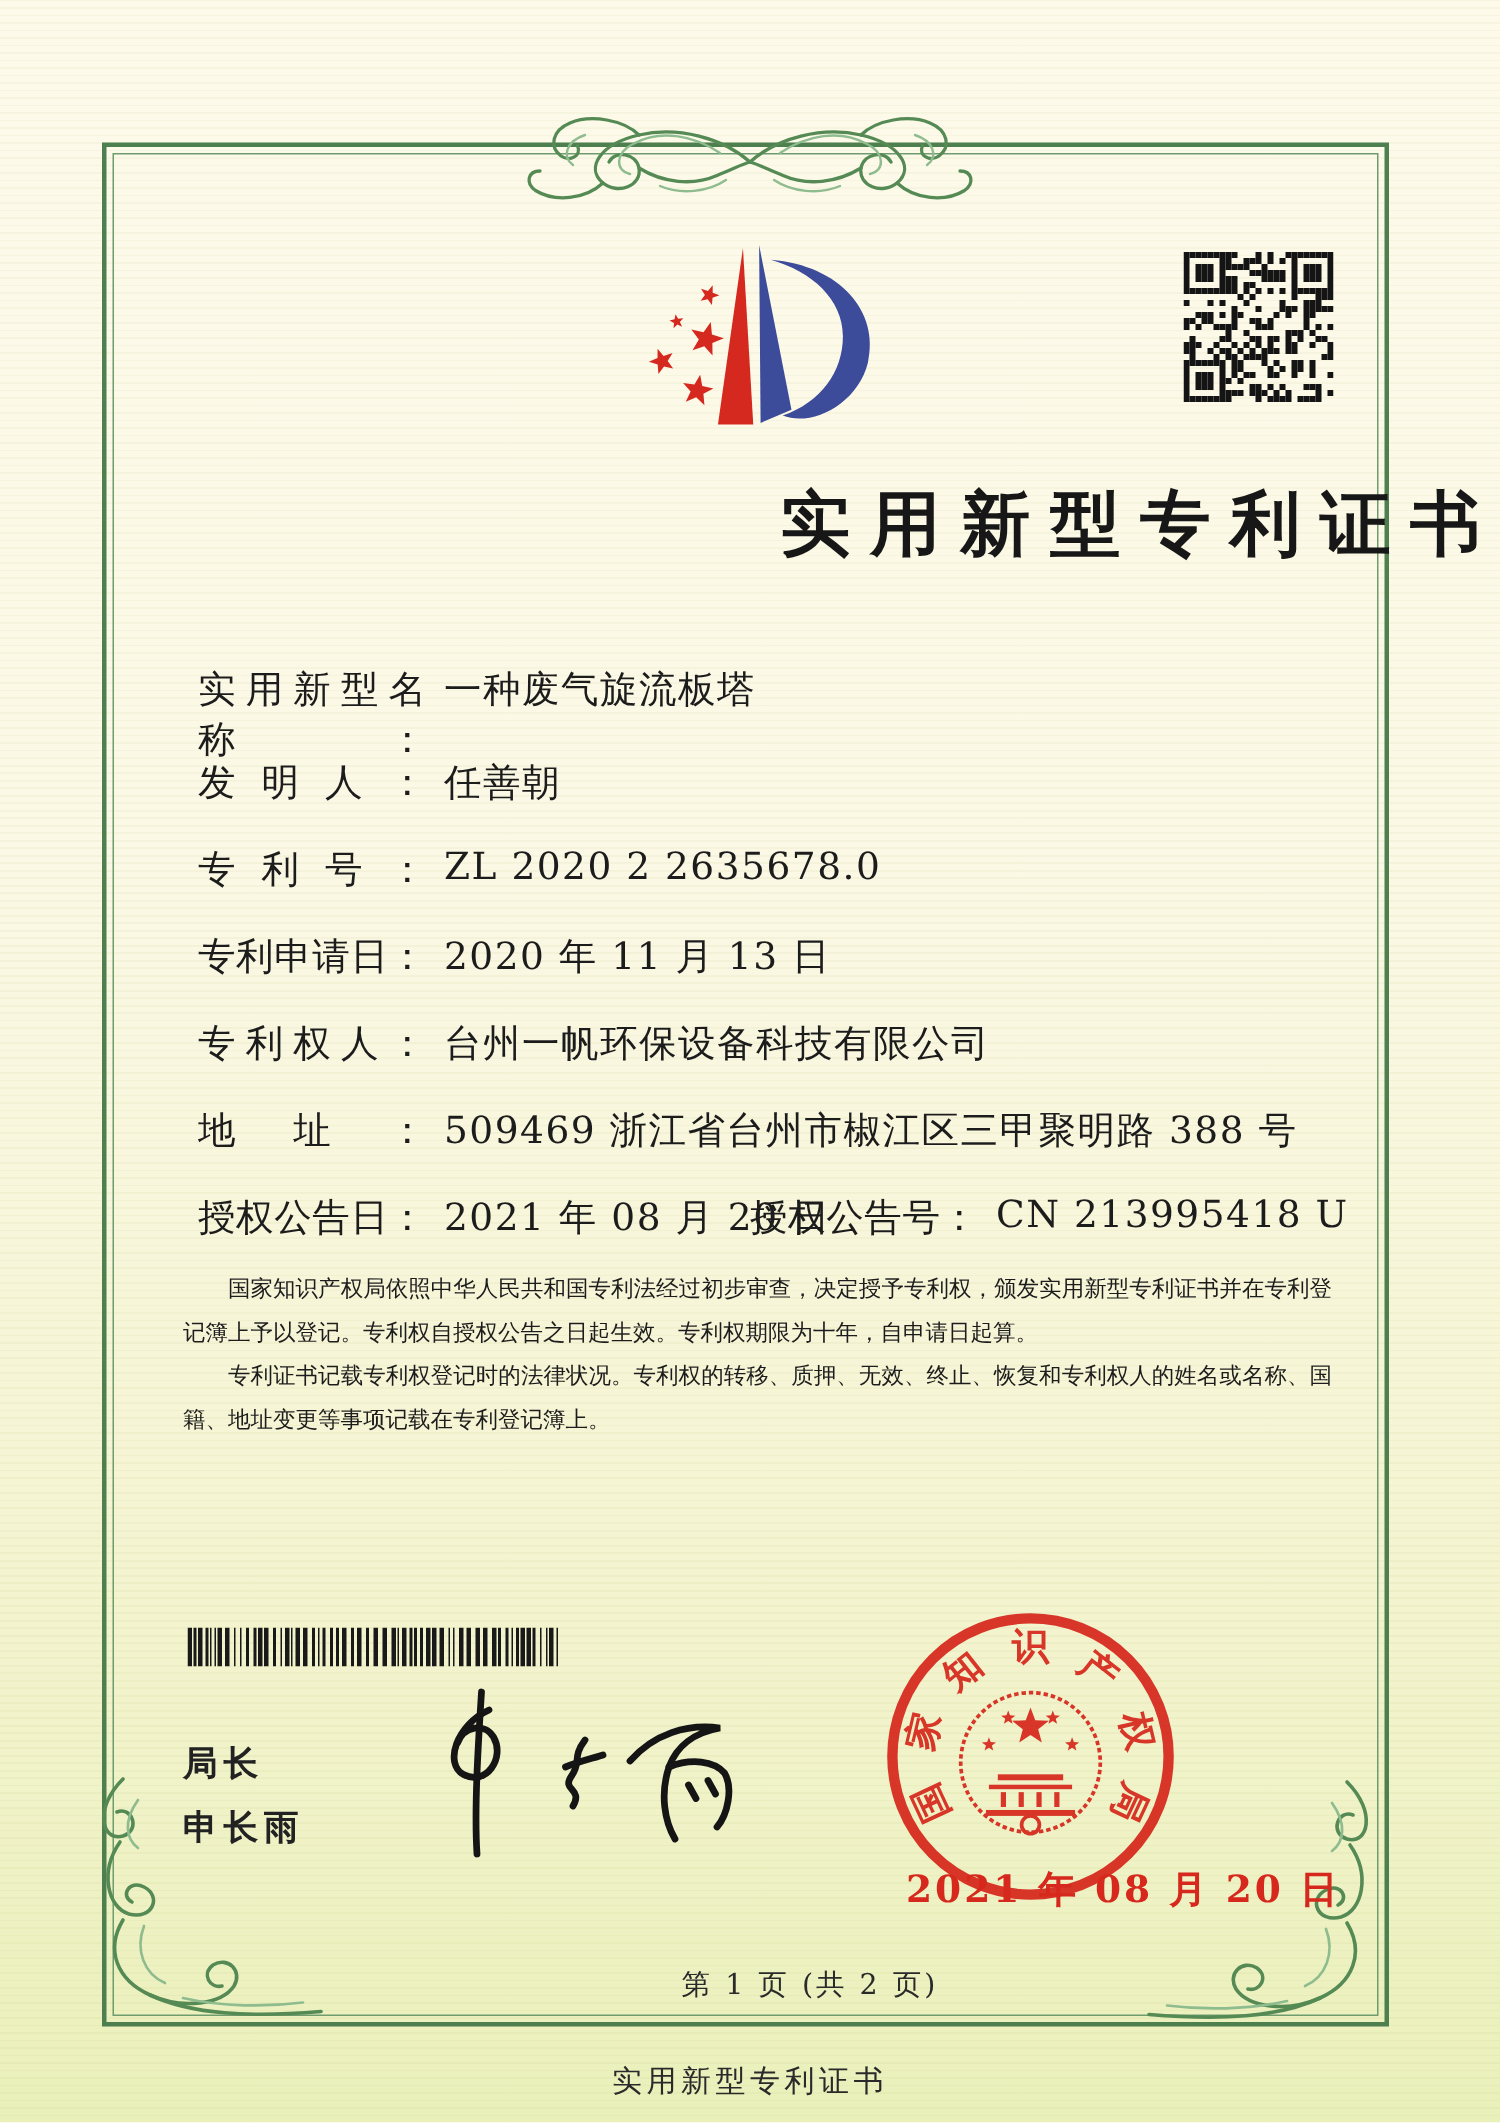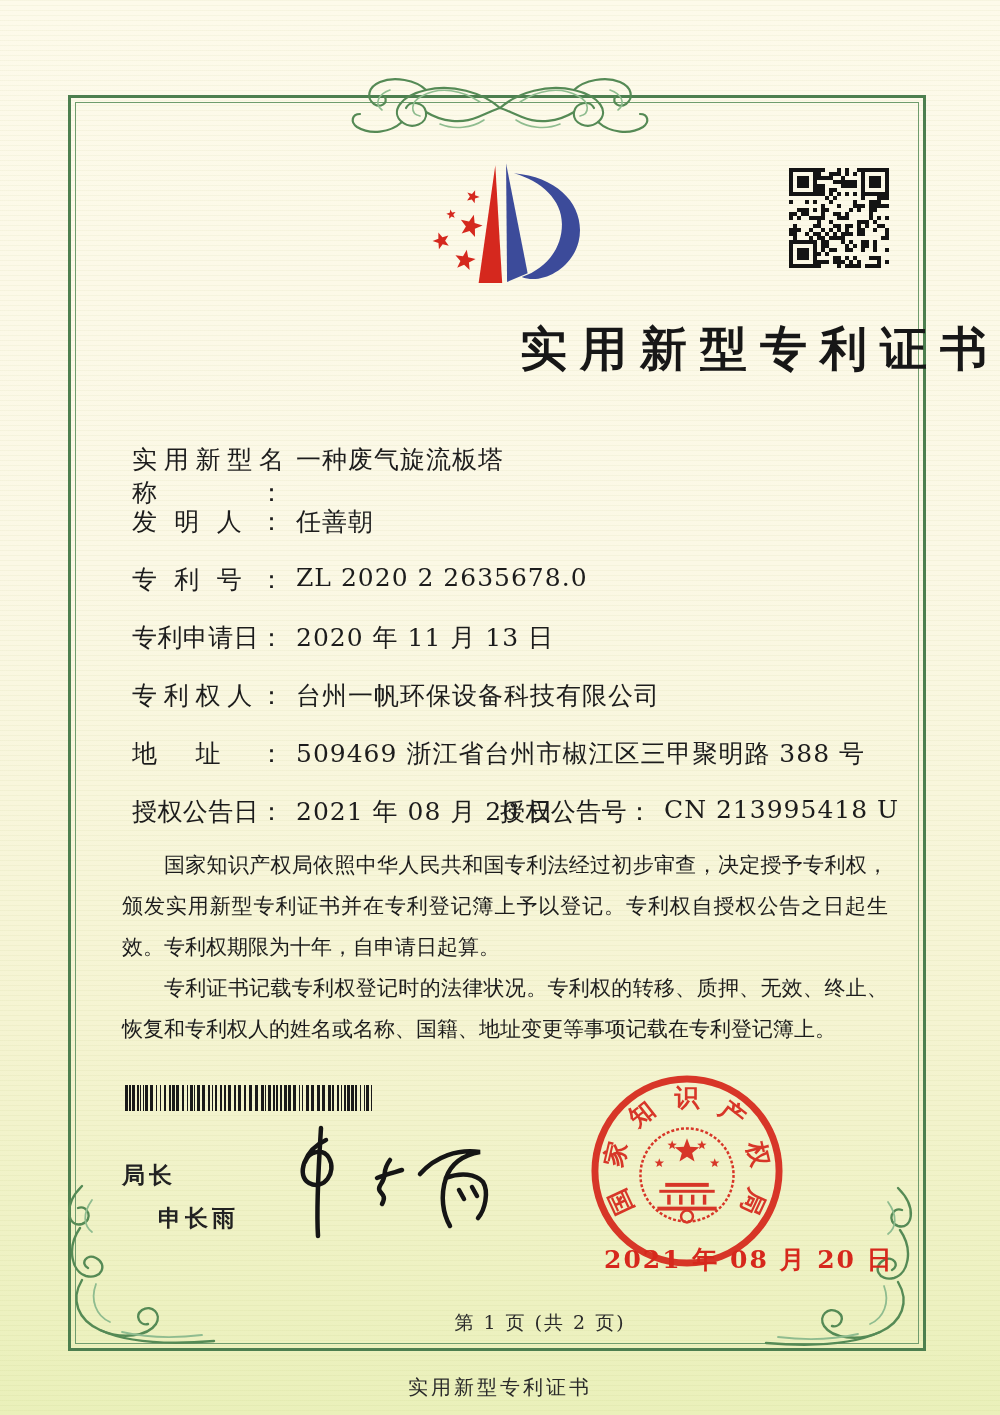--- a/index.html
+++ b/index.html
@@ -13,28 +13,28 @@
   .frame-inner{position:absolute;left:4px;top:4px;right:4px;bottom:4px;border:1px solid #6f9c6d;}
   .cert-number{position:absolute;left:103px;top:170px;font-size:22px;color:#2a2a2a;letter-spacing:2px;}
   .logo{position:absolute;left:412px;top:156px;width:196px;height:150px;}
   .qr{position:absolute;left:789px;top:168px;width:100px;height:100px;}
   .title{position:absolute;left:0;top:318px;width:100%;text-align:right;margin:0;
         font-size:47px;font-weight:bold;color:#171717;letter-spacing:13px;}
   .field-row{position:absolute;left:132px;width:770px;font-size:25px;color:#1c1c1c;}
   .flabel{display:inline-block;width:152px;text-align:justify;text-align-last:justify;vertical-align:top;}
   .fvalue{margin-left:12px;letter-spacing:1px;}
   .fgroup-b{position:absolute;left:368px;top:0;}
-  .paras{position:absolute;left:122px;top:845px;width:766px;font-size:21px;line-height:41px;
+  .paras{position:absolute;left:122px;top:845px;width:766px;font-size:15px;line-height:29px;
         color:#1c1c1c;text-align:justify;}
   .paras p{margin:0;text-indent:2em;}
   .barcode{position:absolute;left:125px;top:1085px;width:250px;height:26px;}
   .signer-title{position:absolute;left:122px;top:1160px;font-size:23px;font-weight:600;color:#222;
         font-family:Liberation Mono, monospace;letter-spacing:4px;}
   .signer-name{position:absolute;left:122px;top:1203px;font-size:23px;font-weight:600;color:#222;
-        font-family:"DejaVu Sans","Liberation Sans",sans-serif;letter-spacing:4px;margin-left:36px;}
+        font-family:"DejaVu Sans","Liberation Sans",sans-serif;letter-spacing:4px;}
   .signature{position:absolute;left:268px;top:1120px;width:245px;height:125px;}
   .seal{position:absolute;left:588px;top:1072px;width:198px;height:198px;opacity:0.93;}
   .seal-date{position:absolute;left:604px;top:1243px;font-size:25px;font-weight:bold;
         color:#d6281c;letter-spacing:2px;white-space:nowrap;}
   .footer-page{position:absolute;left:0;top:1310px;width:100%;text-align:center;
         font-size:19px;color:#2a2a2a;letter-spacing:2px;padding-left:40px;}
   .footer-note{position:absolute;left:0;top:1374px;width:100%;text-align:center;
         font-size:20px;color:#2a2a2a;letter-spacing:3px;}
   .flourish-top{position:absolute;left:330px;top:72px;width:340px;height:70px;}
   .flourish-bl{position:absolute;left:52px;top:1180px;width:170px;height:168px;}

